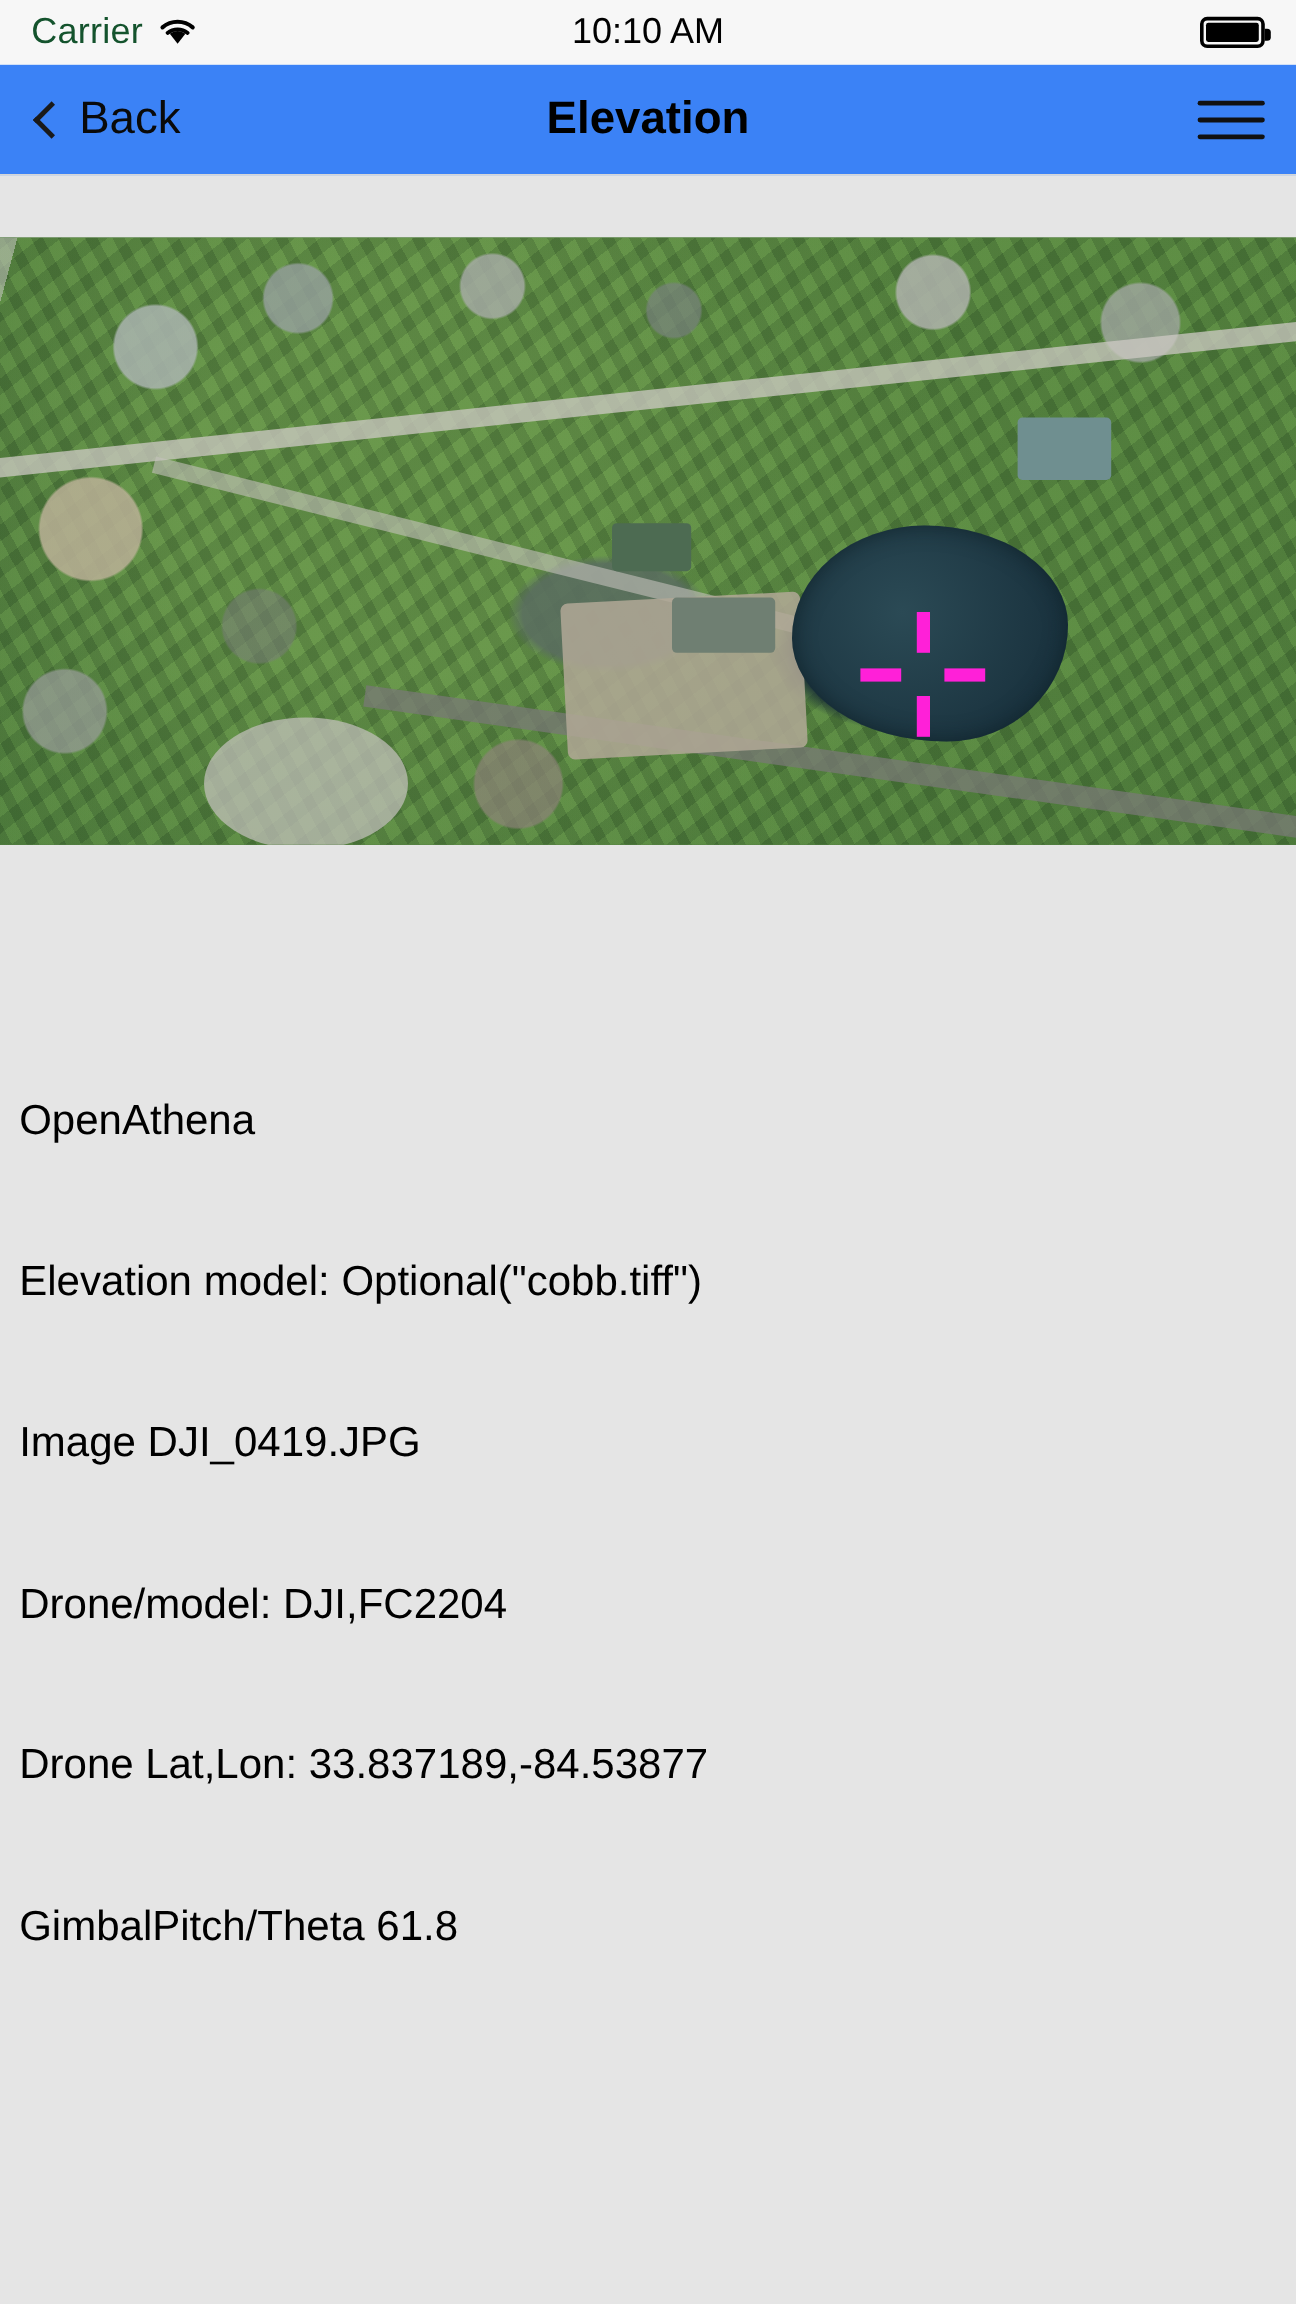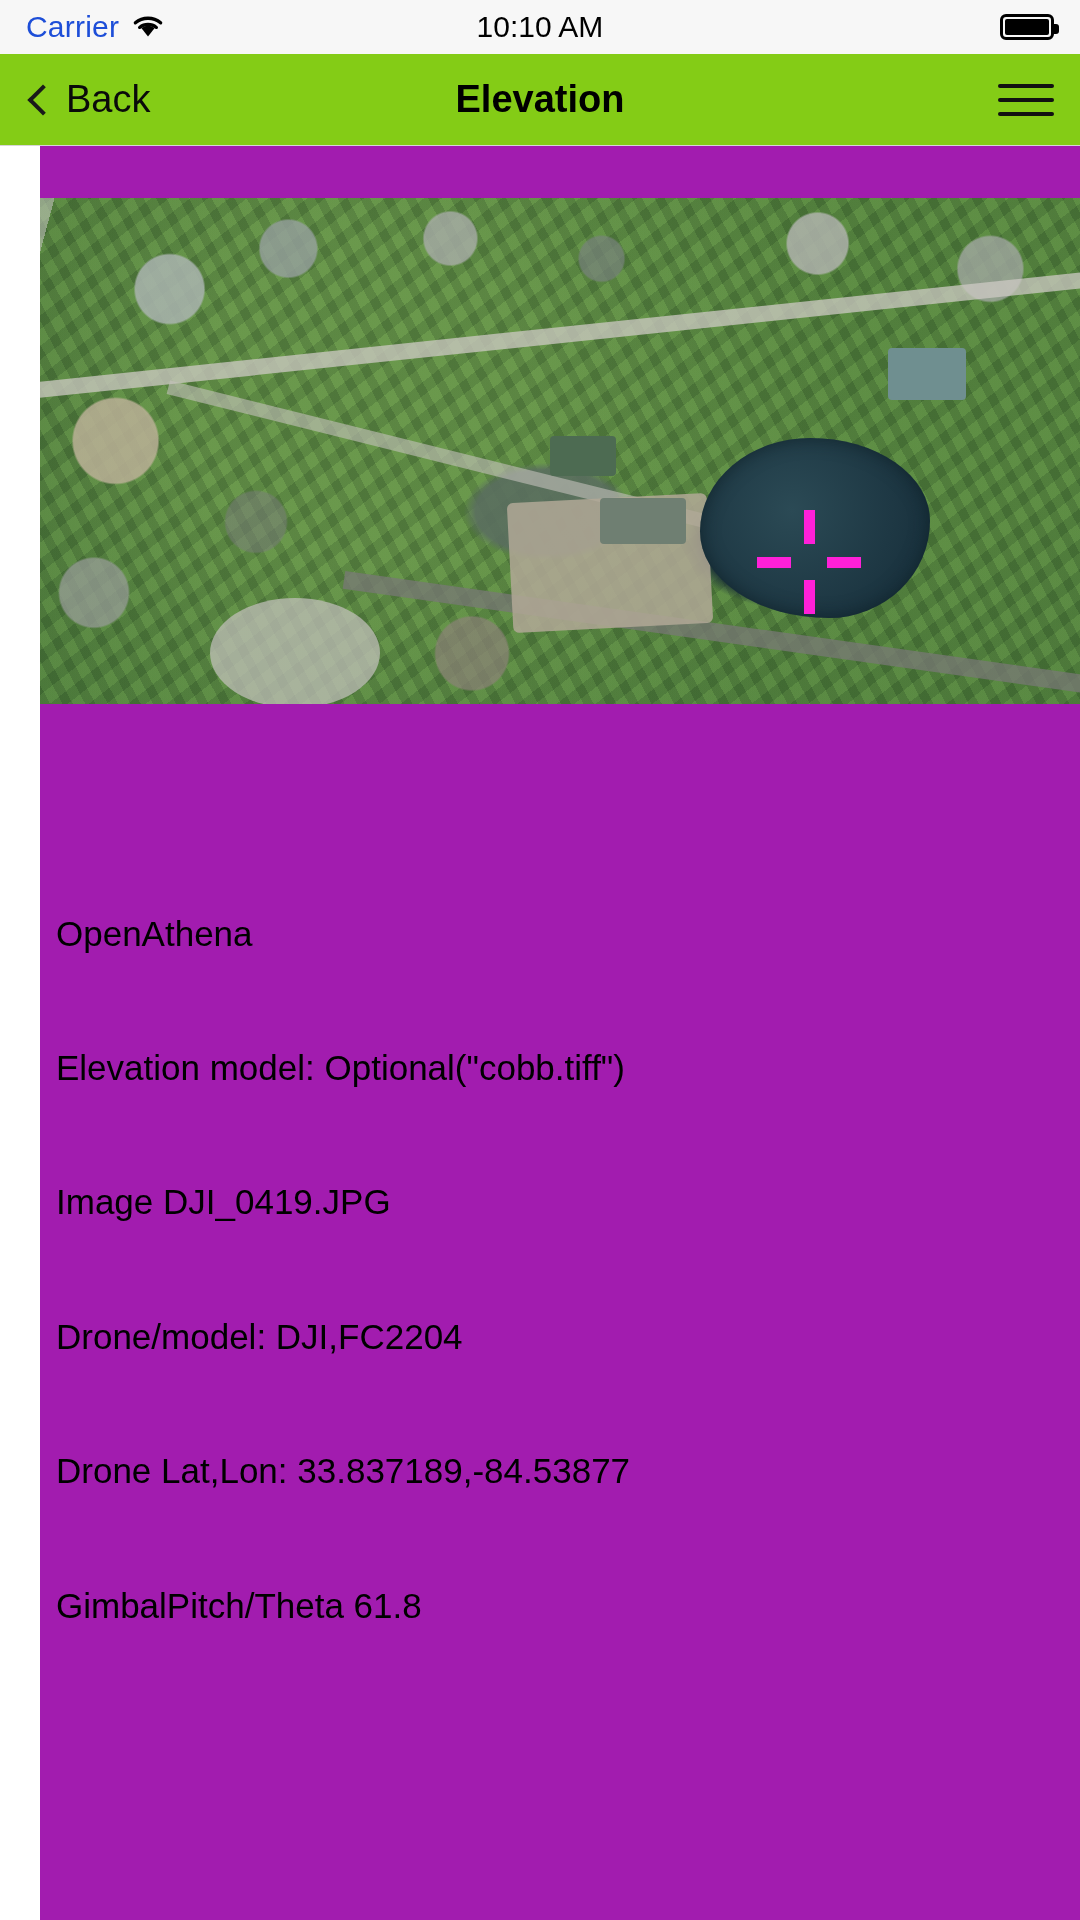--- a/index.html
+++ b/index.html
@@ -20,21 +20,21 @@
     padding: 0 26px;
     position: relative;
   }
   .status-left {
     display: flex;
     align-items: center;
     gap: 12px;
   }
   .carrier-label {
     font-size: 30px;
-    color: #1d4ed8;
+    color: #14532d;
     letter-spacing: 0.2px;
   }
   .wifi-icon { display: block; }
   .status-time {
     position: absolute;
     left: 0; right: 0;
     text-align: center;
     font-size: 30px;
     font-weight: normal;
     color: #000;
@@ -68,21 +68,21 @@
   .battery-fill {
     background: #000;
     height: 100%;
     width: 100%;
     border-radius: 2px;
   }
 
   
   .nav-bar {
     height: 92px;
-    background: #84cc16;
+    background: #3b82f6;
     border-bottom: 1px solid #d6d6d6;
     display: flex;
     align-items: center;
     padding: 0 26px;
     position: relative;
   }
   .back-button {
     display: flex;
     align-items: center;
     gap: 12px;
@@ -121,24 +121,23 @@
   }
   .hamburger span {
     display: block;
     height: 4px;
     background: #111;
     border-radius: 2px;
   }
 
   
   .content {
-    background: #a21caf;
+    background: #e5e5e5;
     height: calc(1920px - 54px - 92px);
     overflow: hidden;
-    margin-left: 40px;
   }
   .image-spacer { height: 52px; }
 
   .aerial-wrap {
     position: relative;
     width: 1080px;
     height: 506px;
     overflow: hidden;
     background: #3f6b33;
   }

